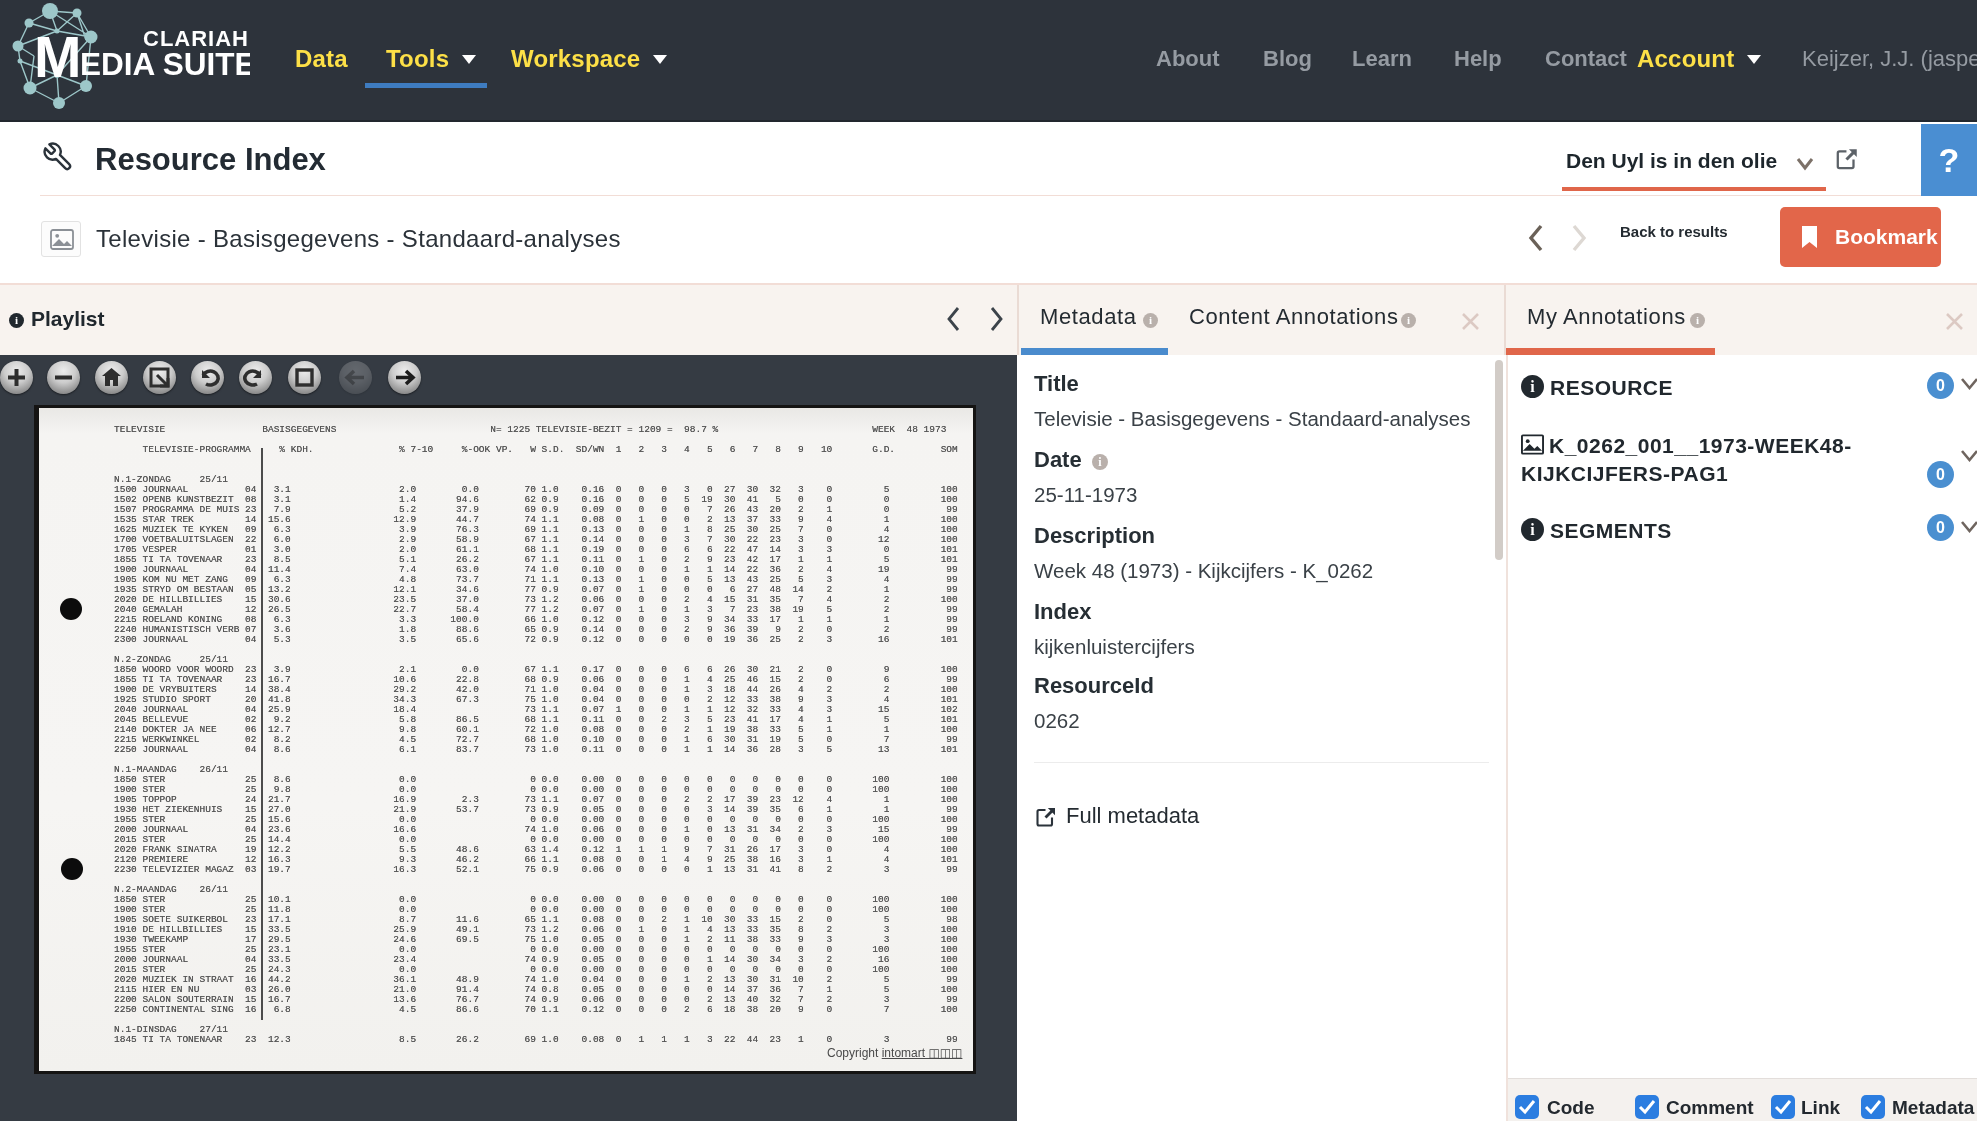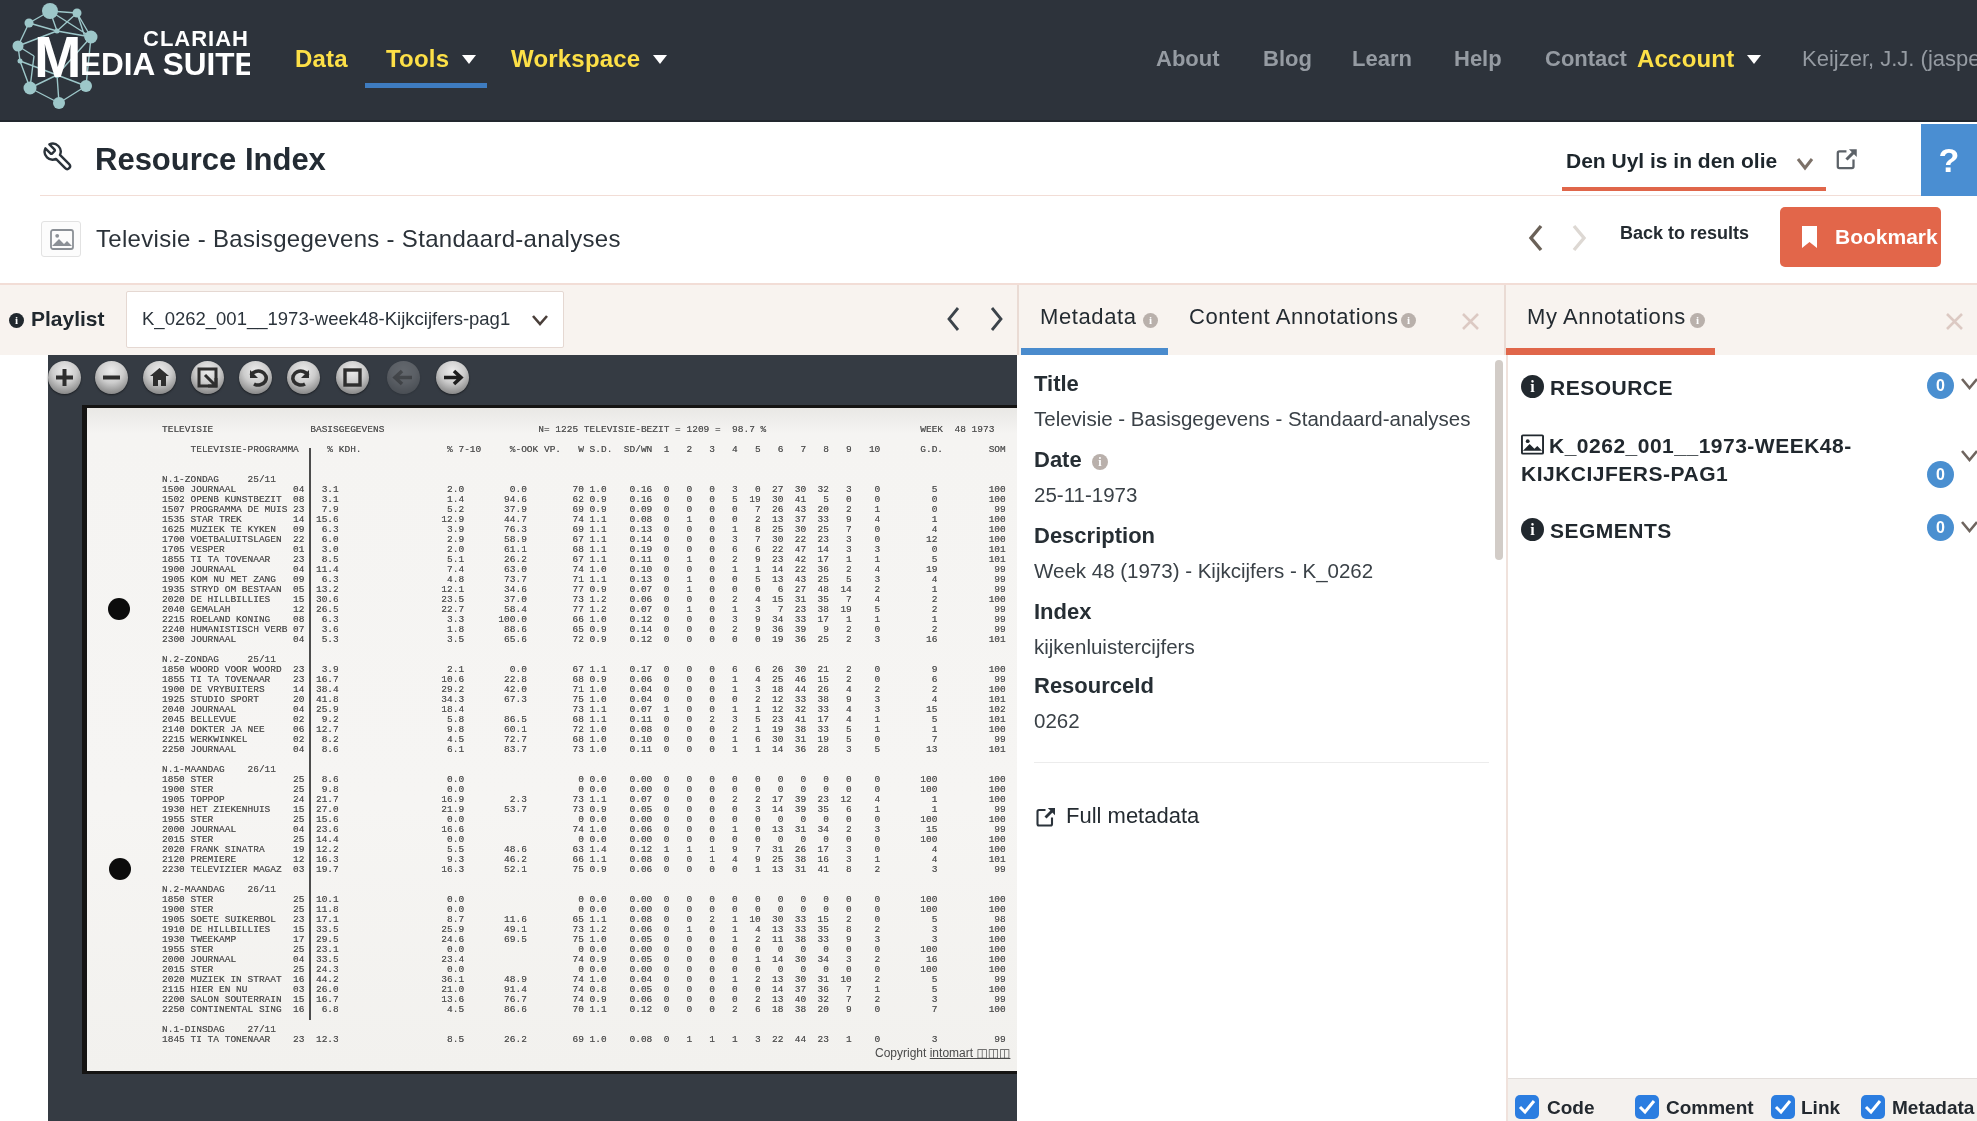--- a/index.html
+++ b/index.html
@@ -15,36 +15,36 @@
 #rvbar { position:absolute; left:0; top:124px; width:1977px; height:72px; background:#fff; }
 #rvdivider { position:absolute; left:40px; top:195px; width:1881px; height:1px; background:#f2ddd6; }
 #rvtitle { position:absolute; left:95px; top:18px; font-size:31px; font-weight:bold; color:#232b33; }
 #denuyl { position:absolute; left:1566px; top:25px; font-size:21px; font-weight:bold; color:#1d262c; }
 #denuylline { position:absolute; left:1562px; top:187px; width:264px; height:4px; background:#e0664a; }
 #helpbox { position:absolute; left:1921px; top:124px; width:56px; height:72px; background:#4a8ed2; color:#fff; font-size:34px; font-weight:bold; text-align:center; line-height:72px; }
 
 #titlebar { position:absolute; left:0; top:196px; width:1977px; height:89px; background:#fff; border-bottom:2px solid #f2ddd6; }
 #imgiconbox { position:absolute; left:41px; top:25px; width:40px; height:36px; border:1px solid #e2e2e2; border-radius:3px; background:#fcfcfc; }
 #doctitle { position:absolute; left:96px; top:29px; font-size:24px; font-weight:500; color:#2b3239; letter-spacing:0.3px; }
-#backresults { position:absolute; left:1620px; top:27px; font-size:18px; font-weight:bold; color:#242b31; }
+#backresults { position:absolute; left:1620px; top:27px; font-size:15px; font-weight:bold; color:#242b31; }
 #bmbtn { position:absolute; left:1780px; top:11px; width:161px; height:60px; background:#e2664a; border-radius:5px; color:#fff; }
 #bmbtn span { position:absolute; left:55px; top:18px; font-size:21px; font-weight:bold; }
 
 #band { position:absolute; left:0; top:285px; width:1977px; height:70px; background:#f8f3ef; }
 .vdiv { position:absolute; top:285px; width:2px; height:70px; background:#eadbd4; }
 #plabel { position:absolute; left:31px; top:307px; font-size:21px; font-weight:bold; color:#21282e; }
 #pdrop { position:absolute; left:126px; top:291px; width:438px; height:57px; background:#fff; border:1px solid #e5d8d2; border-radius:2px; }
 #pdrop span { position:absolute; left:15px; top:16px; font-size:18.5px; color:#2b333b; }
 .tabtxt { position:absolute; top:304px; font-size:22px; color:#242b31; letter-spacing:0.6px; }
 #blueline { position:absolute; left:1021px; top:348px; width:147px; height:7px; background:#4a8bcd; }
 #orangeline { position:absolute; left:1506px; top:348px; width:209px; height:7px; background:#e0664a; }
 
 .info { position:absolute; border-radius:50%; color:#fff; text-align:center; font-family:"Liberation Serif",serif; font-weight:bold; }
 
-#viewer { position:absolute; left:0; top:355px; width:1017px; height:766px; background:#353b43;margin-left:48px; }
+#viewer { position:absolute; left:0; top:355px; width:1017px; height:766px; background:#353b43; }
 .osdbtn { position:absolute; top:6px; width:33px; height:33px; border-radius:50%; background:radial-gradient(circle at 50% 30%, #ededed 0%, #cccccc 42%, #989898 72%, #6e6e6e 100%); box-shadow:0 1px 2px rgba(0,0,0,0.5); }
 #docpage { position:absolute; left:34px; top:50px; width:942px; height:669px; background:linear-gradient(180deg,#e9e8e5 0px,#f5f4f2 26px,#f6f5f3 60%,#f2f1ee 100%); border-style:solid; border-color:#151413; border-width:3px 3px 3px 5px; }
 #docpre { position:absolute; left:75px; top:17px; font-family:"Liberation Mono",monospace; font-size:9.5px; line-height:10.0px; color:#555; text-shadow:0 0 0.6px rgba(90,90,90,0.9); white-space:pre; }
 #vline { position:absolute; left:222px; top:40px; width:2px; height:572px; background:#4c4c4c; }
 .hole { position:absolute; width:22px; height:22px; border-radius:50%; background:#0c0c0c; }
 #copyr { position:absolute; left:788px; top:638px; font-size:12px; color:#4a4a4a; }
 
 #metapanel { position:absolute; left:1017px; top:355px; width:489px; height:766px; background:#fff; }
 .mlabel { position:absolute; left:17px; font-size:22px; font-weight:bold; color:#262e34; }
 .mval { position:absolute; left:17px; font-size:20.5px; color:#3a4147; }
@@ -141,26 +141,20 @@
         </svg>
     <span>Bookmark</span>
   </div>
 </div>
 
 <div id="band"></div>
 <div class="vdiv" style="left:1017px"></div>
 <div class="vdiv" style="left:1504px"></div>
 <div class="info" style="left:9px;top:313px;width:15px;height:15px;background:#21282e;font-size:11px;line-height:15px;">i</div>
 <span id="plabel">Playlist</span>
-<div id="pdrop">
-      <span>K_0262_001__1973-week48-Kijkcijfers-pag1</span>
-  <svg style="position:absolute;left:404px;top:22px" width="18" height="13" viewBox="0 0 18 13">
-        <path d="M2 2 L9 10 L16 2" stroke="#4a3f3a" stroke-width="2.6" fill="none"></path>
-      </svg>
-</div>
 <svg class="abs" style="left:946px;top:306px" width="15" height="26" viewBox="0 0 15 26">
       <path d="M12 2 L3 13 L12 24" stroke="#3c434a" stroke-width="2.8" fill="none"></path>
     </svg>
 <svg class="abs" style="left:989px;top:306px" width="15" height="26" viewBox="0 0 15 26">
       <path d="M3 2 L12 13 L3 24" stroke="#3c434a" stroke-width="2.8" fill="none"></path>
     </svg>
 <span class="tabtxt" style="left:1040px">Metadata</span>
 <div class="info" style="left:1143px;top:313px;width:15px;height:15px;background:#b9b0ab;font-size:11px;line-height:15px;">i</div>
 <span class="tabtxt" style="left:1189px">Content Annotations</span>
 <div class="info" style="left:1401px;top:313px;width:15px;height:15px;background:#b9b0ab;font-size:11px;line-height:15px;">i</div>

